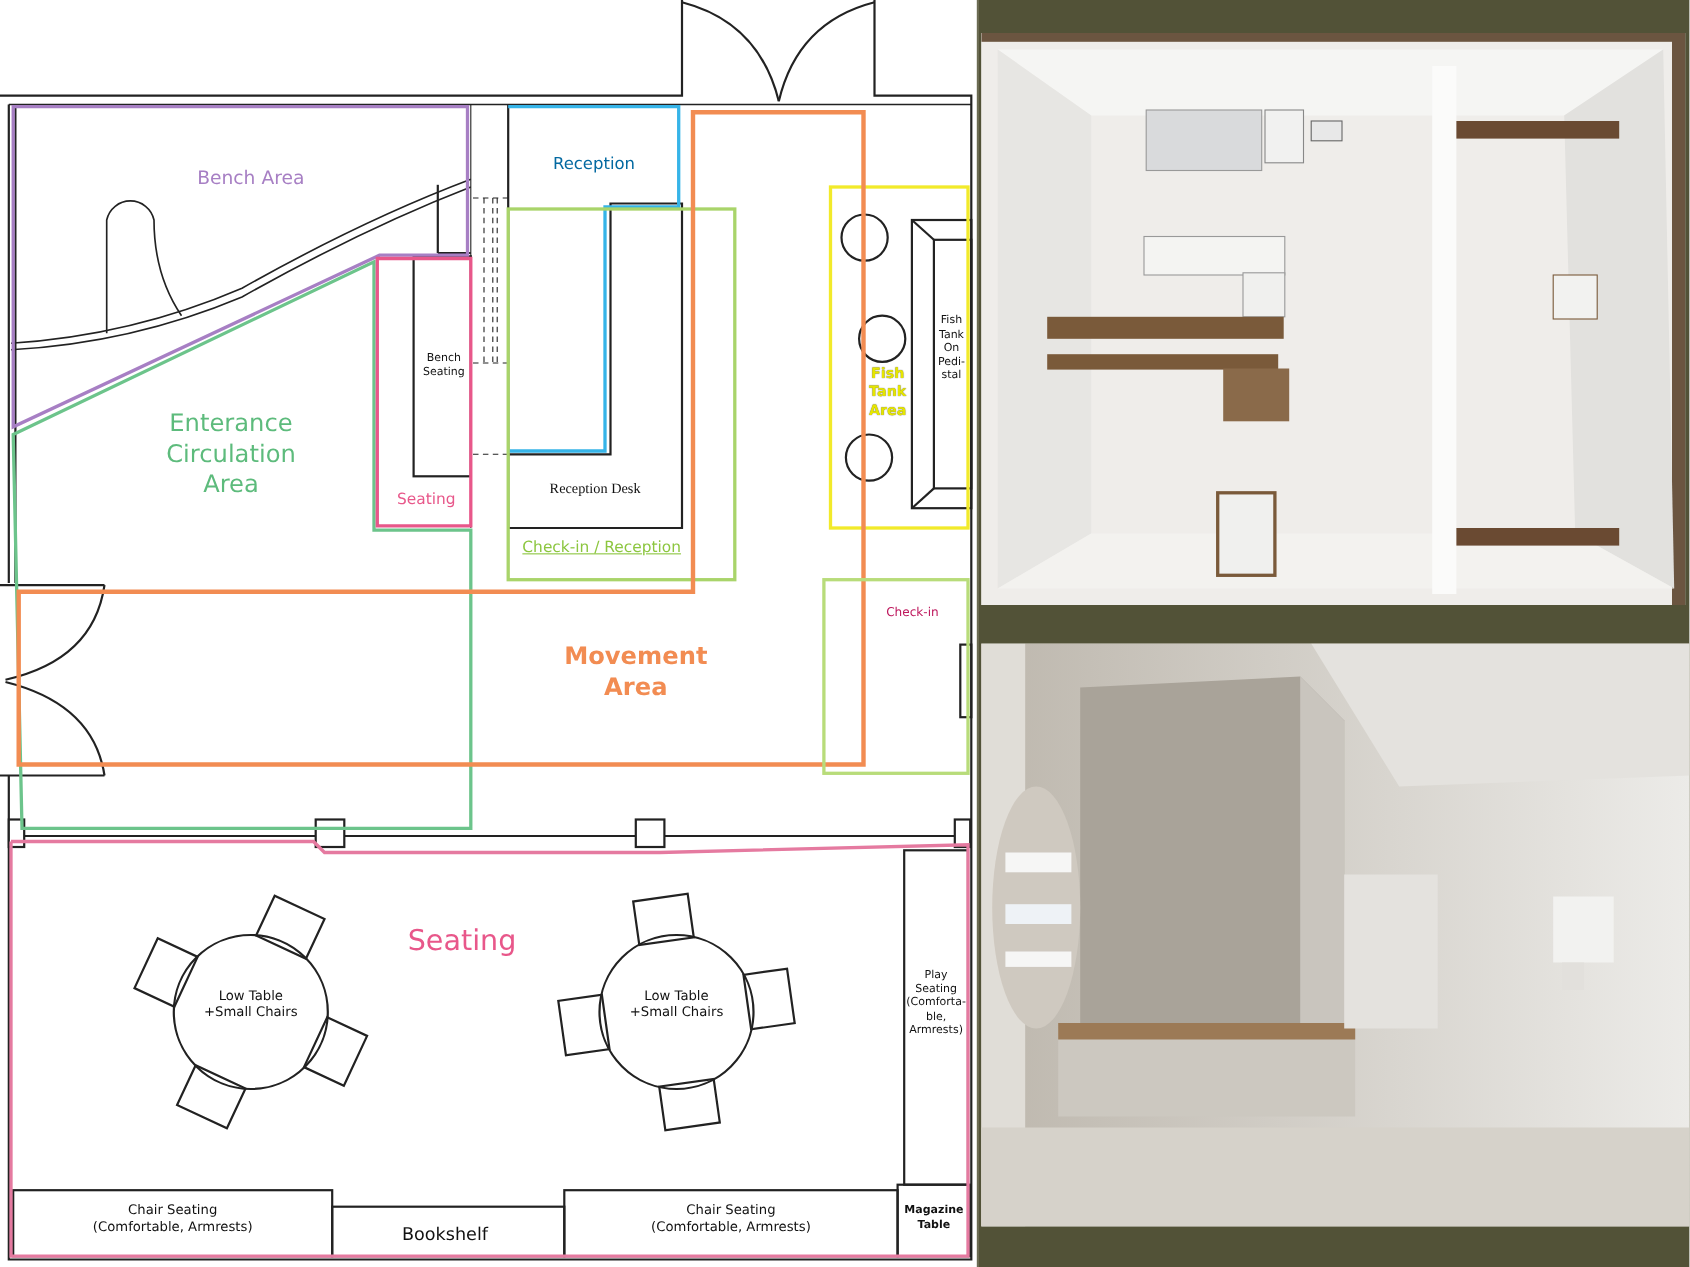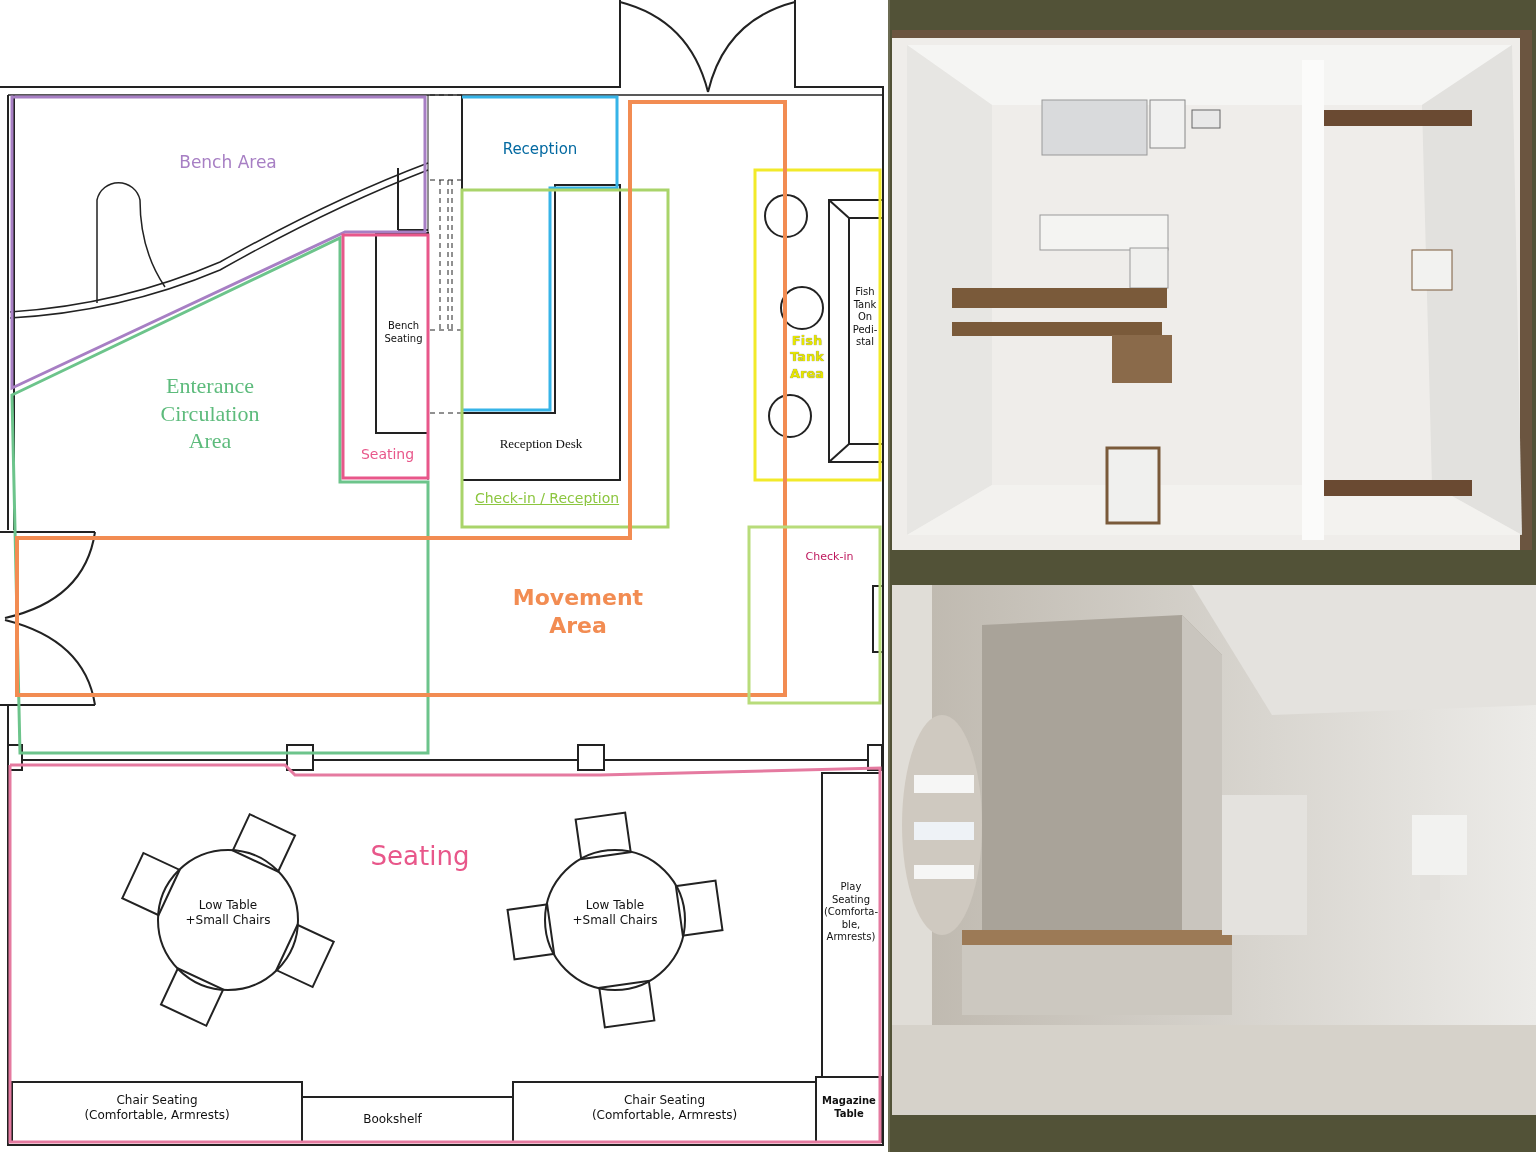--- a/index.html
+++ b/index.html
@@ -99,21 +99,21 @@
       <rect x="462" y="190" width="206" height="337" stroke="#a9d46a"></rect>
       <rect x="755" y="170" width="125" height="310" stroke="#f2ea2a"></rect>
       <polygon points="630,102 785,102 785,695 17,695 17,538 630,538" stroke="#f28c52" stroke-width="4"></polygon>
       <rect x="749" y="527" width="131" height="176" stroke="#b8dc7a"></rect>
       <polyline points="10,765 285,765 295,775 600,775 880,768 880,1142 10,1142 10,765" stroke="#e57aa0" stroke-width="3"></polyline>
     </g>
   </svg>
 
   <div class="lbl" style="left:168px;top:152px;width:120px;font-size:17px;color:#a77fc4;">Bench Area</div>
   <div class="lbl" style="left:480px;top:128px;width:120px;font-size:15px;color:#0369a1;margin-top:12px;">Reception</div>
-  <div class="lbl" style="left:120px;top:372px;width:180px;font-size:22px;color:#5dbb7c;font-family:Liberation Serif, serif;">Enterance
+  <div class="lbl" style="left:120px;top:372px;width:180px;font-size:22px;color:#5dbb7c;">Enterance
 Circulation
 Area</div>
   <div class="lbl" style="left:345px;top:446px;width:85px;font-size:14px;color:#e8578a;">Seating</div>
   <div class="lbl" style="left:462px;top:490px;width:170px;font-size:14px;color:#8cc63f;text-decoration:underline;">Check-in / Reception</div>
   <div class="lbl" style="left:782px;top:333px;width:50px;font-size:13px;font-weight:bold;color:#e6e600;text-shadow:0 0 1px #444;">Fish
 Tank
 Area</div>
   <div class="lbl" style="left:498px;top:584px;width:160px;font-size:22px;color:#f28c52;font-weight:bold;">Movement
 Area</div>
   <div class="lbl" style="left:782px;top:550px;width:95px;font-size:11px;color:#be185d;">Check-in</div>
@@ -131,21 +131,21 @@
 +Small Chairs</div>
   <div class="lbl" style="left:555px;top:898px;width:120px;font-size:12px;color:#111;">Low Table
 +Small Chairs</div>
   <div class="lbl" style="left:820px;top:881px;width:62px;font-size:10px;color:#111;">Play
 Seating
 (Comforta-
 ble,
 Armrests)</div>
   <div class="lbl" style="left:12px;top:1093px;width:290px;font-size:12px;color:#111;">Chair Seating
 (Comfortable, Armrests)</div>
-  <div class="lbl" style="left:290px;top:1112px;width:205px;font-size:12px;color:#111;">Bookshelf</div>
+  <div class="lbl" style="left:302px;top:1112px;width:205px;font-size:16px;color:#111;">Bookshelf</div>
   <div class="lbl" style="left:513px;top:1093px;width:303px;font-size:12px;color:#111;">Chair Seating
 (Comfortable, Armrests)</div>
   <div class="lbl" style="left:816px;top:1095px;width:66px;font-size:10px;color:#111;font-weight:bold;">Magazine
 Table</div>
 </div>
 
 <div class="sep"></div>
 
 <div id="photos">
   <div class="photo" id="photo-top">

